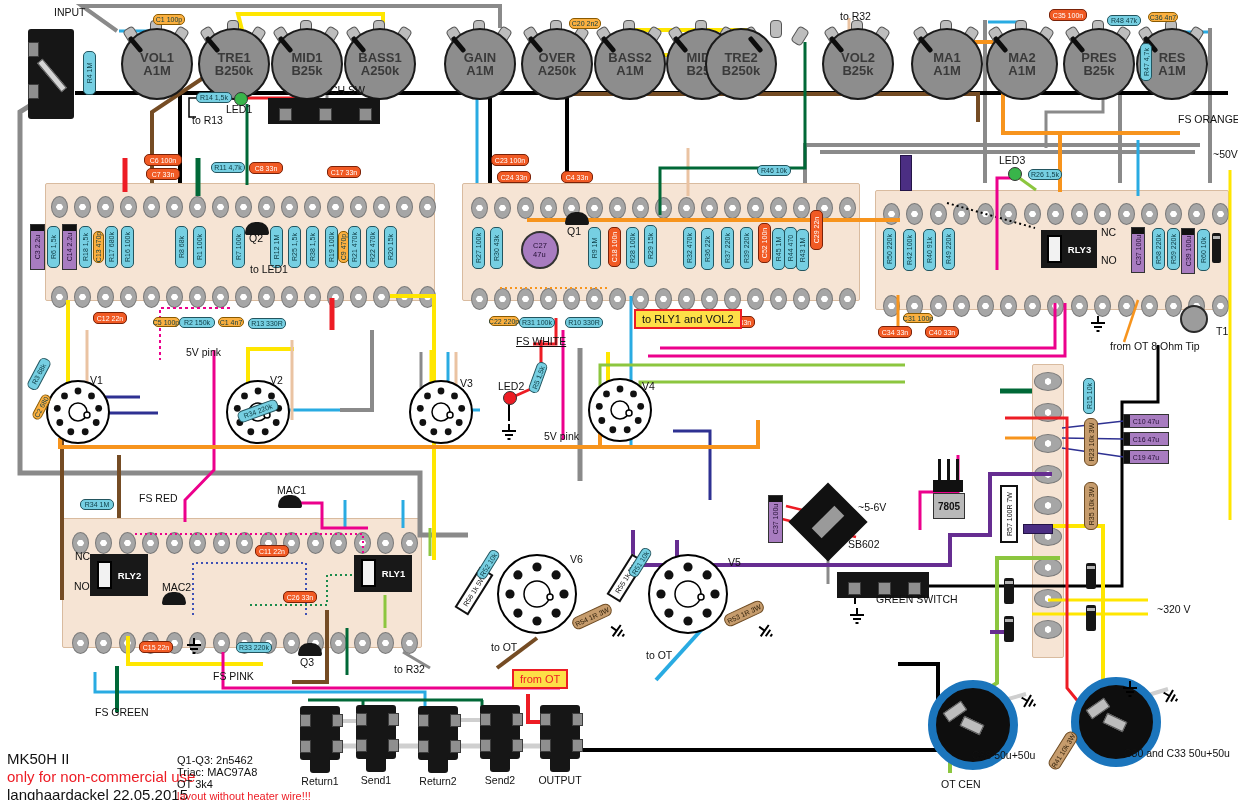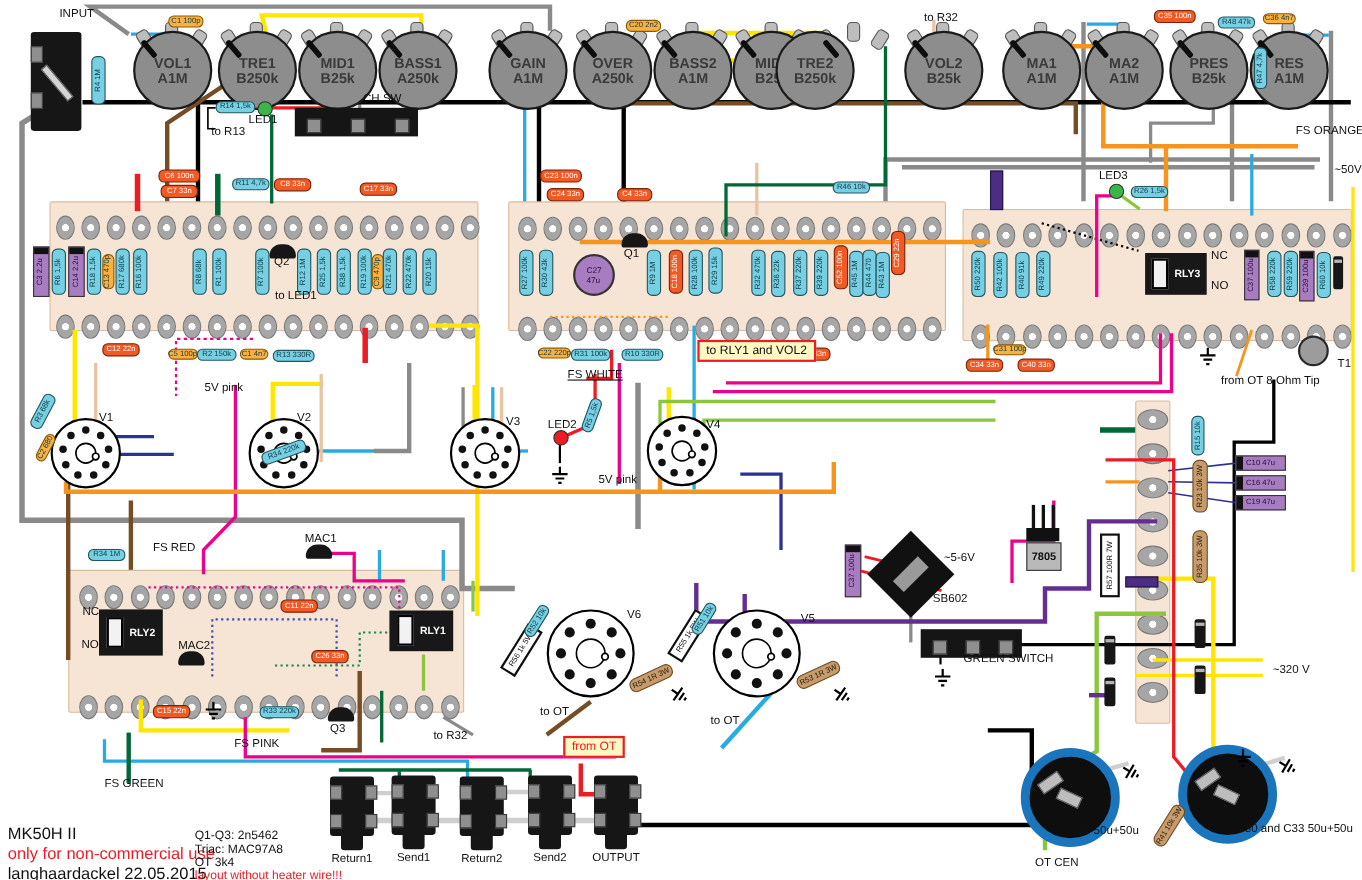--- a/index.html
+++ b/index.html
@@ -46,21 +46,21 @@
   .term{position:absolute;background:#bdbdbd;border:1px solid #555;z-index:6;}
   .bridge{position:absolute;background:#111;transform:rotate(45deg);z-index:5;}
   .btab{position:absolute;background:#9a9a9a;}
   .swbox{position:absolute;background:#151515;z-index:5;}
   .reg-cap{position:absolute;background:#111;z-index:6;}
   .reg-body{position:absolute;background:#b9b9b9;border:1px solid #333;z-index:6;
             display:flex;align-items:center;justify-content:center;font-size:10px;color:#111;font-weight:bold;}
   .reg-leg{position:absolute;background:#111;z-index:5;}
   .gnd{position:absolute;z-index:8;}
   .lbl{position:absolute;color:#111;font-size:10.5px;white-space:nowrap;z-index:9;}
-  .lbl.boxred{border:2px solid #ed1c24;background:#fef9c3;padding:2px 6px;font-size:11px;}
+  .lbl.boxred{border:2px solid #ed1c24;background:#fde047;padding:2px 6px;font-size:11px;}
   .lbl.redtxt{color:#ed1c24;}
   .ftxt{position:absolute;font-size:15px;color:#111;white-space:nowrap;z-index:9;}
   .ftxt.red{color:#ed1c24;}
   .fnote{position:absolute;left:177px;font-size:11px;color:#111;white-space:nowrap;z-index:9;}
   .fnote.red{color:#ed1c24;}
 </style>
 </head>
 <body>
 
 <div id="stage">

